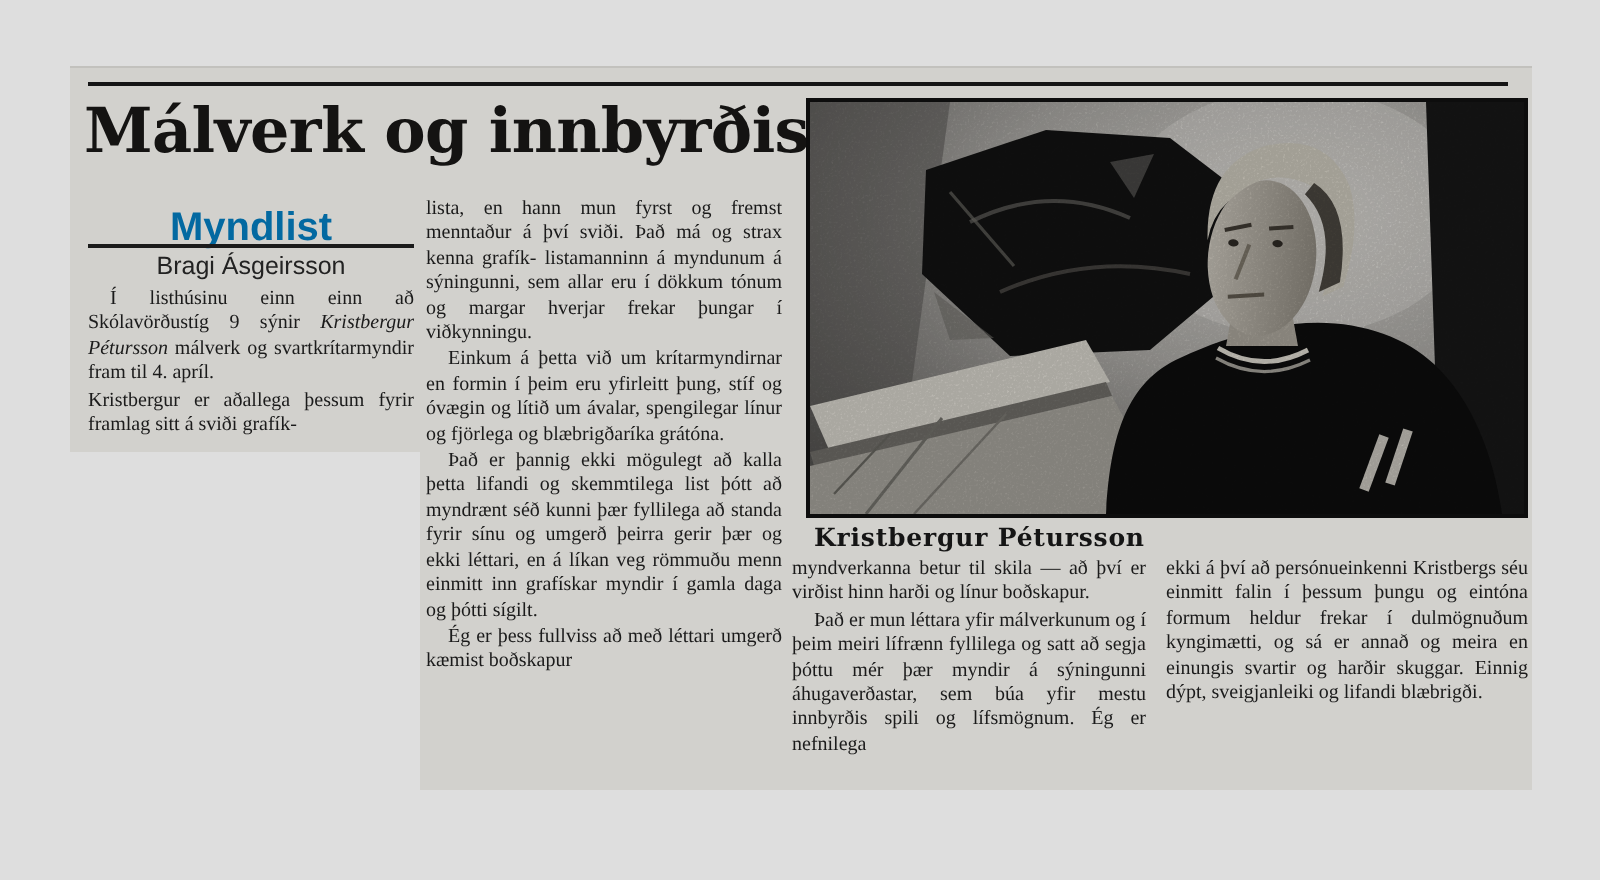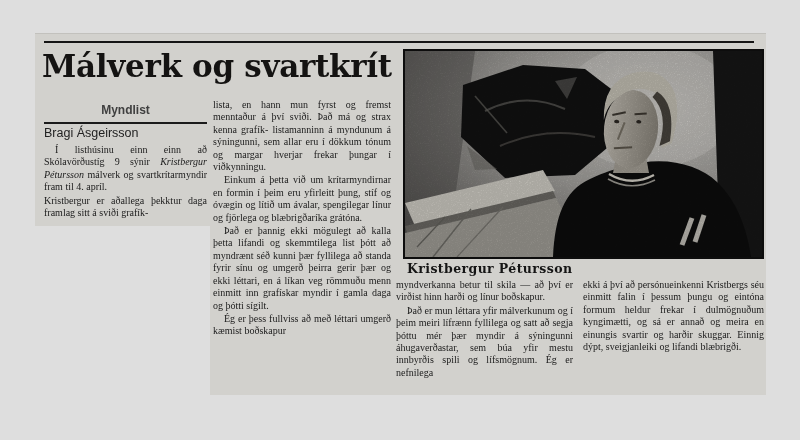--- a/index.html
+++ b/index.html
@@ -5,23 +5,23 @@
   html,body{margin:0;padding:0;background:#dedede;}
   .stage{position:relative;width:800px;height:440px;background:#dedede;overflow:hidden;
          font-family:"DejaVu Serif",serif;}
   .paper{position:absolute;background:#d2d1cd;}
   #paper-top{left:35px;top:33px;width:731px;height:192px;border-top:1px solid #c2c1bd;}
   #paper-bottom{left:210px;top:225px;width:556px;height:170px;}
   .rule-top{position:absolute;left:44px;top:41px;width:710px;height:2px;background:#151515;}
   .title{position:absolute;left:42px;top:48px;font-family:"DejaVu Serif",serif;font-weight:700;
          font-size:31px;color:#141312;letter-spacing:-0.3px;white-space:nowrap;}
   .kicker{position:absolute;left:44px;top:103px;width:163px;text-align:center;
-          font-family:"Liberation Sans",sans-serif;font-weight:700;font-size:12px;color:#404040;}
+          font-family:"Liberation Sans",sans-serif;font-weight:700;font-size:20px;color:#0369a1;}
   .kicker-rule{position:absolute;left:44px;top:122px;width:163px;height:2px;background:#1b1b1b;}
-  .byline{position:absolute;left:44px;top:126px;width:163px;text-align:left;
+  .byline{position:absolute;left:44px;top:126px;width:163px;text-align:center;
           font-family:"Liberation Sans",sans-serif;font-size:12.5px;color:#222;}
   .bodycol{position:absolute;font-size:10px;line-height:12.4px;color:#1b1b1b;
            text-align:justify;font-family:Liberation Serif, serif;}
   .bodycol p{margin:0 0 1px 0;}
   .bodycol p.ind{text-indent:11px;}
   .it{font-style:italic;}
   .photo{position:absolute;left:403px;top:49px;width:357px;height:206px;
          border:2px solid #0d0d0d;background:#8d8b88;}
   .photo svg{display:block;width:100%;height:100%;}
   .caption{position:absolute;left:407px;top:261px;font-family:"DejaVu Serif",serif;
@@ -30,29 +30,29 @@
 </head>
 <body>
 
 <div class="stage">
 
   <div id="paper-top" class="paper"></div>
   <div id="paper-bottom" class="paper"></div>
 
   <div class="rule-top"></div>
 
-  <div class="title">Málverk og svartkrít</div>
+  <div class="title">Málverk og innbyrðis</div>
 
   <div class="kicker">Myndlist</div>
   <div class="kicker-rule"></div>
   <div class="byline">Bragi Ásgeirsson</div>
 
   <div id="col1" class="bodycol" style="left:44px;top:144px;width:163px;">
     <p class="ind"><span>Í listhúsinu einn einn að Skólavörðustíg 9 sýnir </span><span class="it">Kristbergur Pétursson</span><span> málverk og svartkrítarmyndir fram til 4. apríl.</span></p>
-    <p>Kristbergur er aðallega þekktur daga framlag sitt á sviði grafík-</p>
+    <p>Kristbergur er aðallega þessum fyrir framlag sitt á sviði grafík-</p>
   </div>
 
   <div id="col2" class="bodycol" style="left:213px;top:99px;width:178px;">
     <p>lista, en hann mun fyrst og fremst menntaður á því sviði. Það má og strax kenna grafík- listamanninn á myndunum á sýningunni, sem allar eru í dökkum tónum og margar hverjar frekar þungar í viðkynningu.</p>
     <p class="ind">Einkum á þetta við um krítarmyndirnar en formin í þeim eru yfirleitt þung, stíf og óvægin og lítið um ávalar, spengilegar línur og fjörlega og blæbrigðaríka grátóna.</p>
     <p class="ind">Það er þannig ekki mögulegt að kalla þetta lifandi og skemmtilega list þótt að myndrænt séð kunni þær fyllilega að standa fyrir sínu og umgerð þeirra gerir þær og ekki léttari, en á líkan veg römmuðu menn einmitt inn grafískar myndir í gamla daga og þótti sígilt.</p>
     <p class="ind">Ég er þess fullviss að með léttari umgerð kæmist boðskapur</p>
   </div>
 
   <div class="photo">

